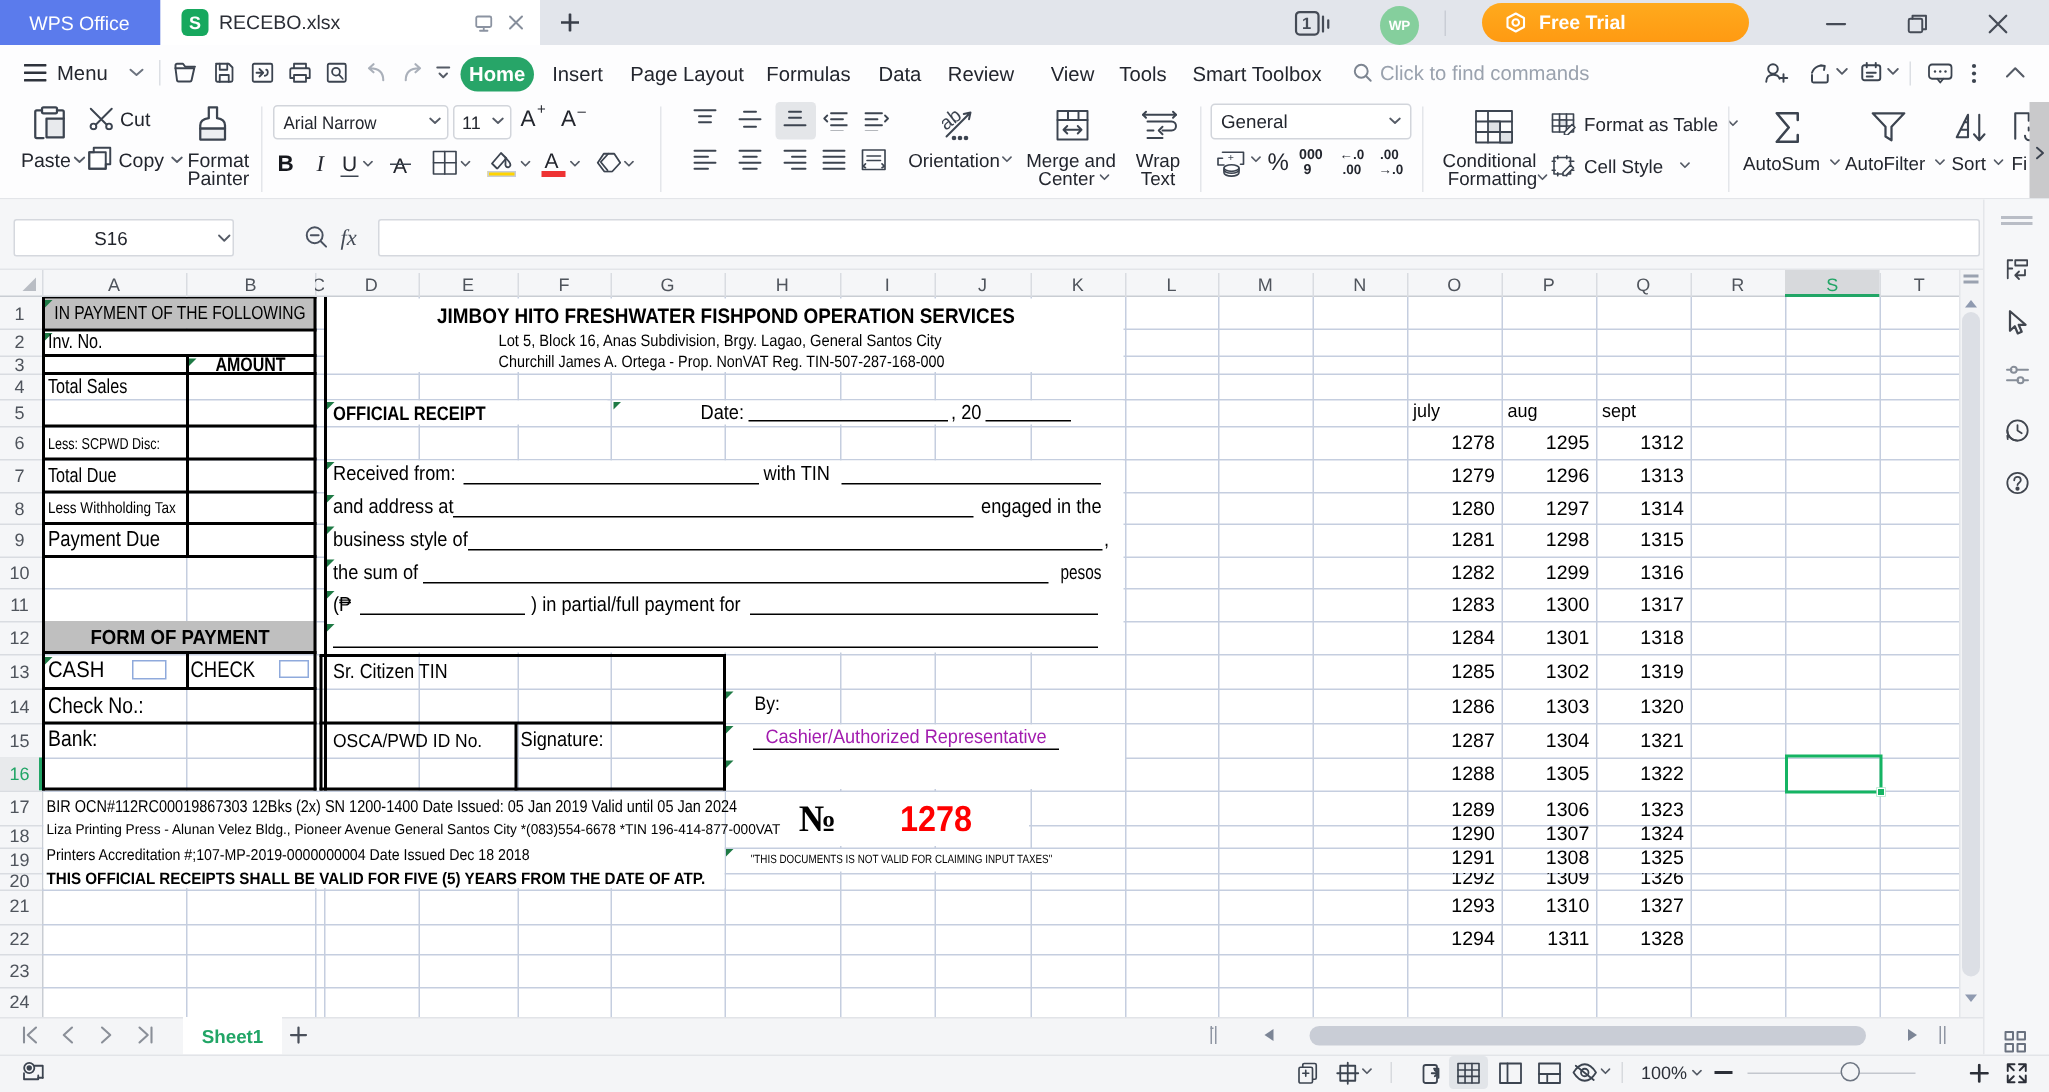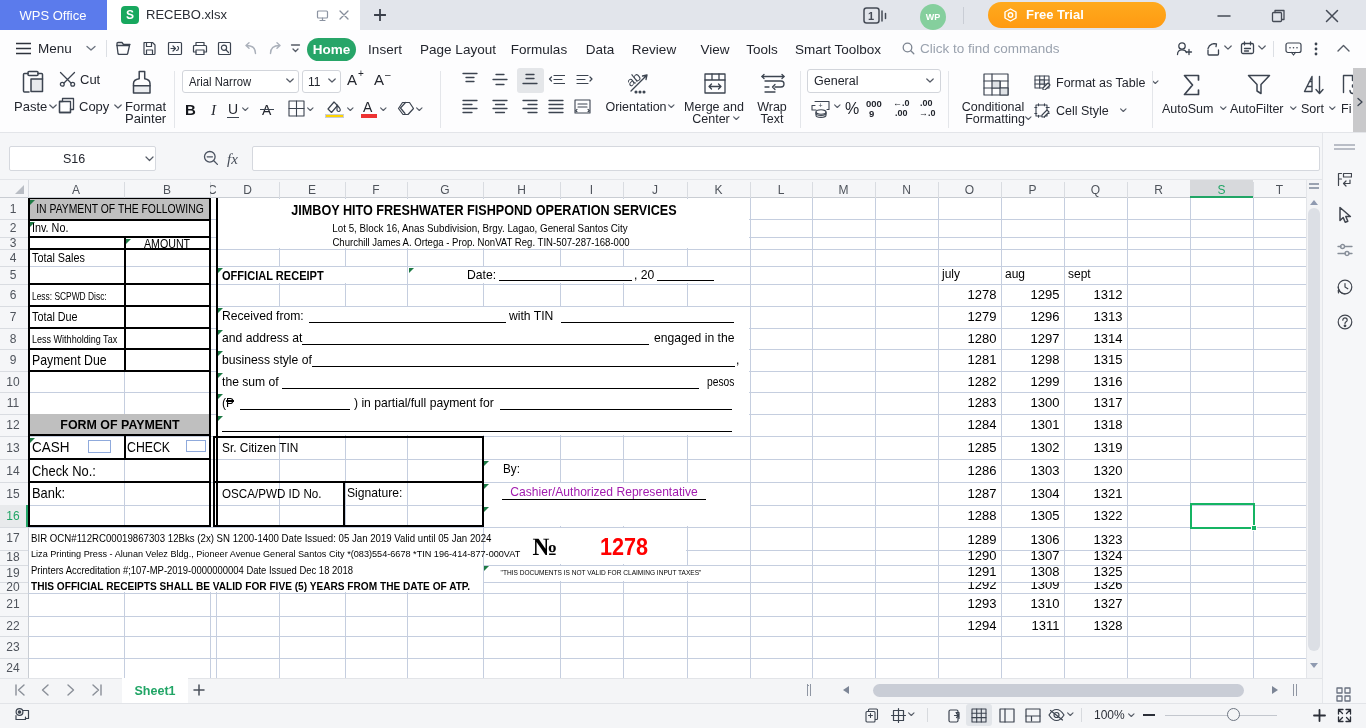--- a/index.html
+++ b/index.html
@@ -568,21 +568,21 @@
 <div style="position:absolute;left:217.5px;top:350.5px;width:0;height:0;border-top:5.5px solid #1e7a45;border-right:5.5px solid transparent;"></div>
 <div style="position:absolute;left:217.5px;top:372.5px;width:0;height:0;border-top:5.5px solid #1e7a45;border-right:5.5px solid transparent;"></div>
 <div style="position:absolute;left:217.5px;top:393.5px;width:0;height:0;border-top:5.5px solid #1e7a45;border-right:5.5px solid transparent;"></div>
 <div style="position:absolute;left:217.5px;top:415.5px;width:0;height:0;border-top:5.5px solid #1e7a45;border-right:5.5px solid transparent;"></div>
 <div style="position:absolute;left:484px;top:460.5px;width:0;height:0;border-top:5.5px solid #1e7a45;border-right:5.5px solid transparent;"></div>
 <div style="position:absolute;left:484px;top:483.5px;width:0;height:0;border-top:5.5px solid #1e7a45;border-right:5.5px solid transparent;"></div>
 <div style="position:absolute;left:484px;top:506.5px;width:0;height:0;border-top:5.5px solid #1e7a45;border-right:5.5px solid transparent;"></div>
 <div style="position:absolute;left:484px;top:566px;width:0;height:0;border-top:5.5px solid #1e7a45;border-right:5.5px solid transparent;"></div>
 <span style="position:absolute;top:209px;font-size:12.5px;color:#000;font-weight:normal;white-space:nowrap;line-height:1;font-family:'Liberation Sans',sans-serif;left:119.5px;transform:translate(-50%,-50%);display:inline-block;"><span style="display:inline-block;transform:scaleX(0.83);transform-origin:50% 50%;">IN PAYMENT OF THE FOLLOWING</span></span>
 <span style="position:absolute;top:228px;font-size:13.5px;color:#000;font-weight:normal;white-space:nowrap;line-height:0;font-family:'Liberation Sans',sans-serif;left:32px;transform:translateY(-50%) scaleX(0.8);transform-origin:0 50%;">Inv. No.</span>
-<span style="position:absolute;top:243px;font-size:13px;color:#000;font-weight:normal;white-space:nowrap;line-height:1;font-family:'Liberation Sans',sans-serif;left:167px;transform:translate(-50%,-50%);display:inline-block;"><span style="display:inline-block;transform:scaleX(0.82);transform-origin:50% 50%;">AMOUNT</span></span>
+<span style="position:absolute;top:243px;font-size:13px;color:#000;font-weight:bold;white-space:nowrap;line-height:1;font-family:'Liberation Sans',sans-serif;left:167px;transform:translate(-50%,-50%);display:inline-block;"><span style="display:inline-block;transform:scaleX(0.82);transform-origin:50% 50%;">AMOUNT</span></span>
 <span style="position:absolute;top:257.5px;font-size:13.5px;color:#000;font-weight:normal;white-space:nowrap;line-height:0;font-family:'Liberation Sans',sans-serif;left:32px;transform:translateY(-50%) scaleX(0.8);transform-origin:0 50%;">Total Sales</span>
 <span style="position:absolute;top:295.5px;font-size:10.5px;color:#000;font-weight:normal;white-space:nowrap;line-height:0;font-family:'Liberation Sans',sans-serif;left:32px;transform:translateY(-50%) scaleX(0.8);transform-origin:0 50%;">Less: SCPWD Disc:</span>
 <span style="position:absolute;top:317px;font-size:13.5px;color:#000;font-weight:normal;white-space:nowrap;line-height:0;font-family:'Liberation Sans',sans-serif;left:32px;transform:translateY(-50%) scaleX(0.8);transform-origin:0 50%;">Total Due</span>
 <span style="position:absolute;top:338.5px;font-size:10.5px;color:#000;font-weight:normal;white-space:nowrap;line-height:0;font-family:'Liberation Sans',sans-serif;left:32px;transform:translateY(-50%) scaleX(0.86);transform-origin:0 50%;">Less Withholding Tax</span>
 <span style="position:absolute;top:359.5px;font-size:14.5px;color:#000;font-weight:normal;white-space:nowrap;line-height:0;font-family:'Liberation Sans',sans-serif;left:32px;transform:translateY(-50%) scaleX(0.85);transform-origin:0 50%;">Payment Due</span>
 <span style="position:absolute;top:424.5px;font-size:13.5px;color:#000;font-weight:bold;white-space:nowrap;line-height:1;font-family:'Liberation Sans',sans-serif;left:120px;transform:translate(-50%,-50%);display:inline-block;"><span style="display:inline-block;transform:scaleX(0.92);transform-origin:50% 50%;">FORM OF PAYMENT</span></span>
 <span style="position:absolute;top:447px;font-size:15px;color:#000;font-weight:normal;white-space:nowrap;line-height:0;font-family:'Liberation Sans',sans-serif;left:32px;transform:translateY(-50%) scaleX(0.9);transform-origin:0 50%;">CASH</span>
 <span style="position:absolute;top:447px;font-size:15px;color:#000;font-weight:normal;white-space:nowrap;line-height:0;font-family:'Liberation Sans',sans-serif;left:127px;transform:translateY(-50%) scaleX(0.82);transform-origin:0 50%;">CHECK</span>
 <span style="position:absolute;top:470.5px;font-size:15px;color:#000;font-weight:normal;white-space:nowrap;line-height:0;font-family:'Liberation Sans',sans-serif;left:32px;transform:translateY(-50%) scaleX(0.86);transform-origin:0 50%;">Check No.:</span>
 <span style="position:absolute;top:493px;font-size:15px;color:#000;font-weight:normal;white-space:nowrap;line-height:0;font-family:'Liberation Sans',sans-serif;left:32px;transform:translateY(-50%) scaleX(0.86);transform-origin:0 50%;">Bank:</span>

